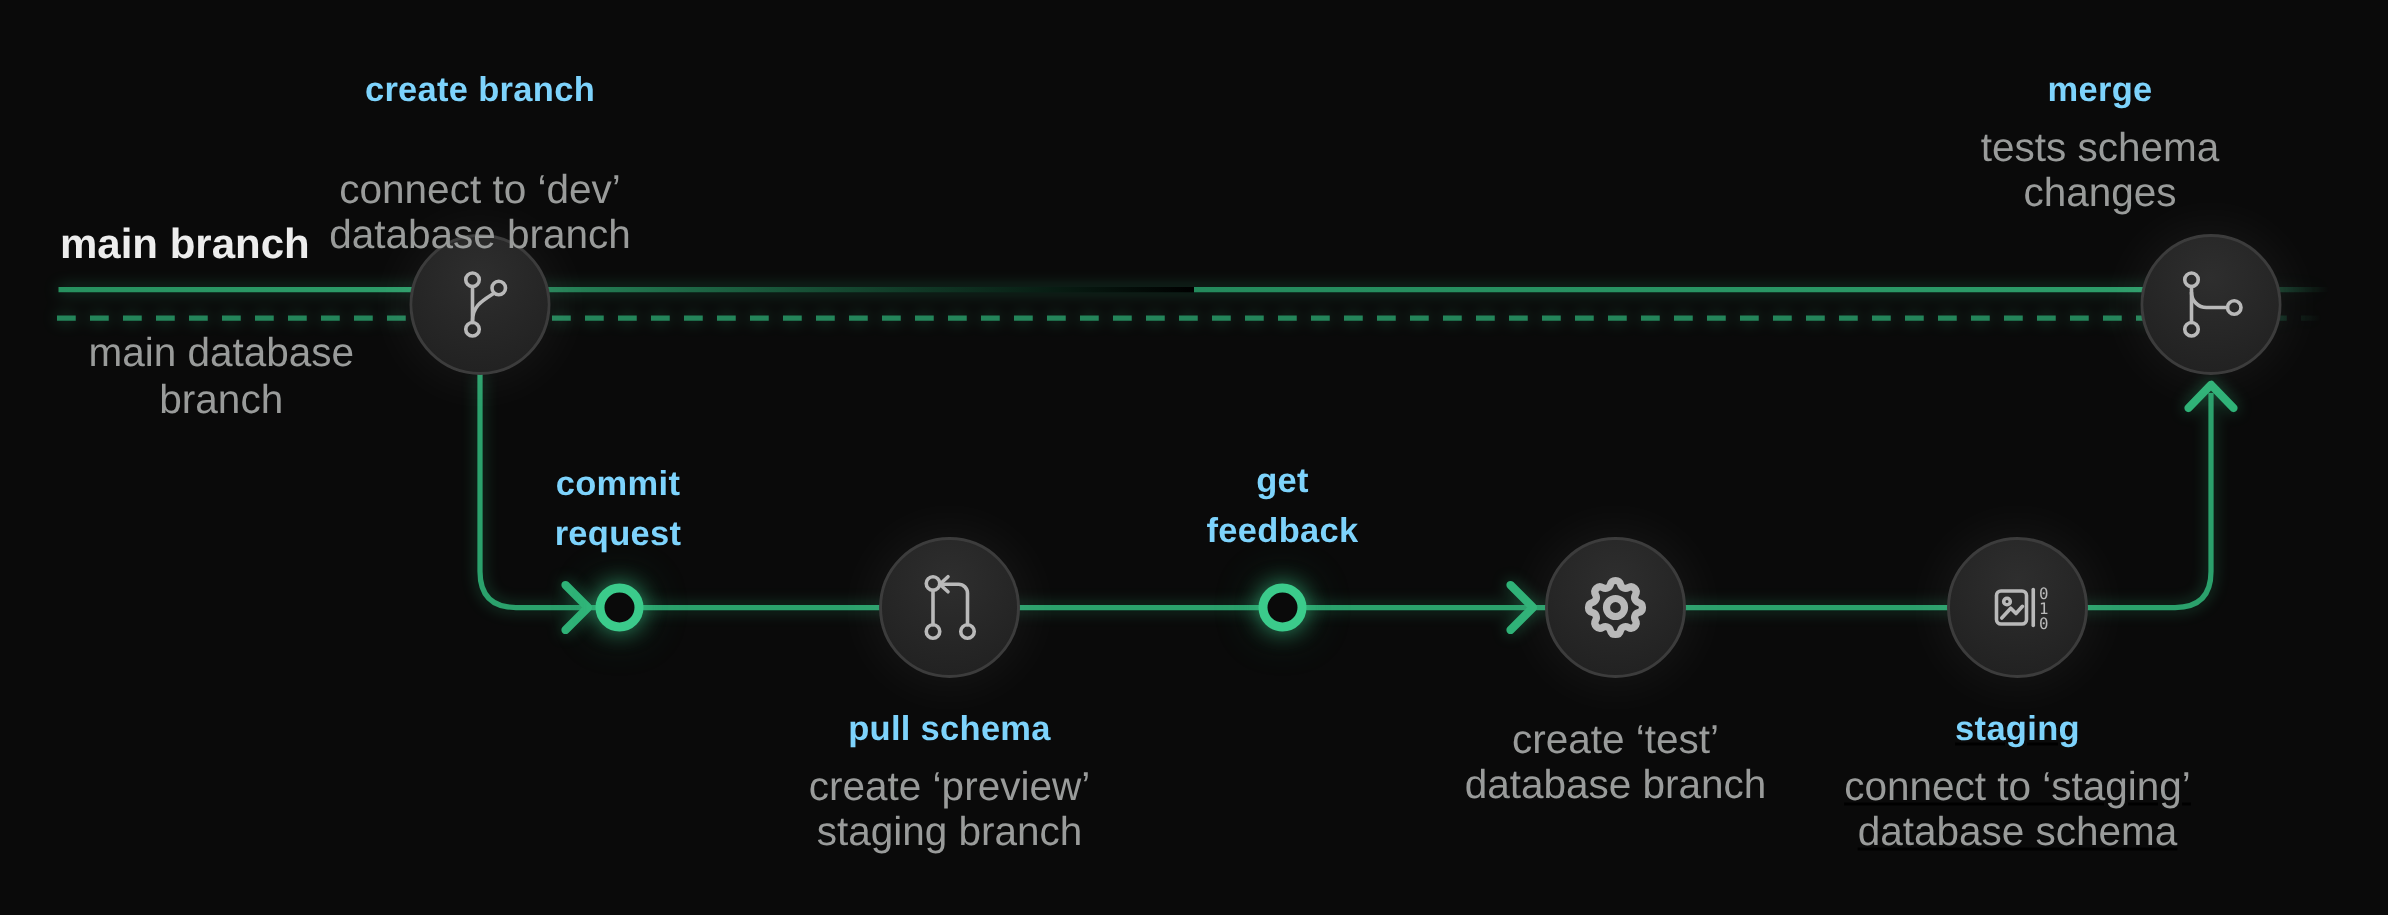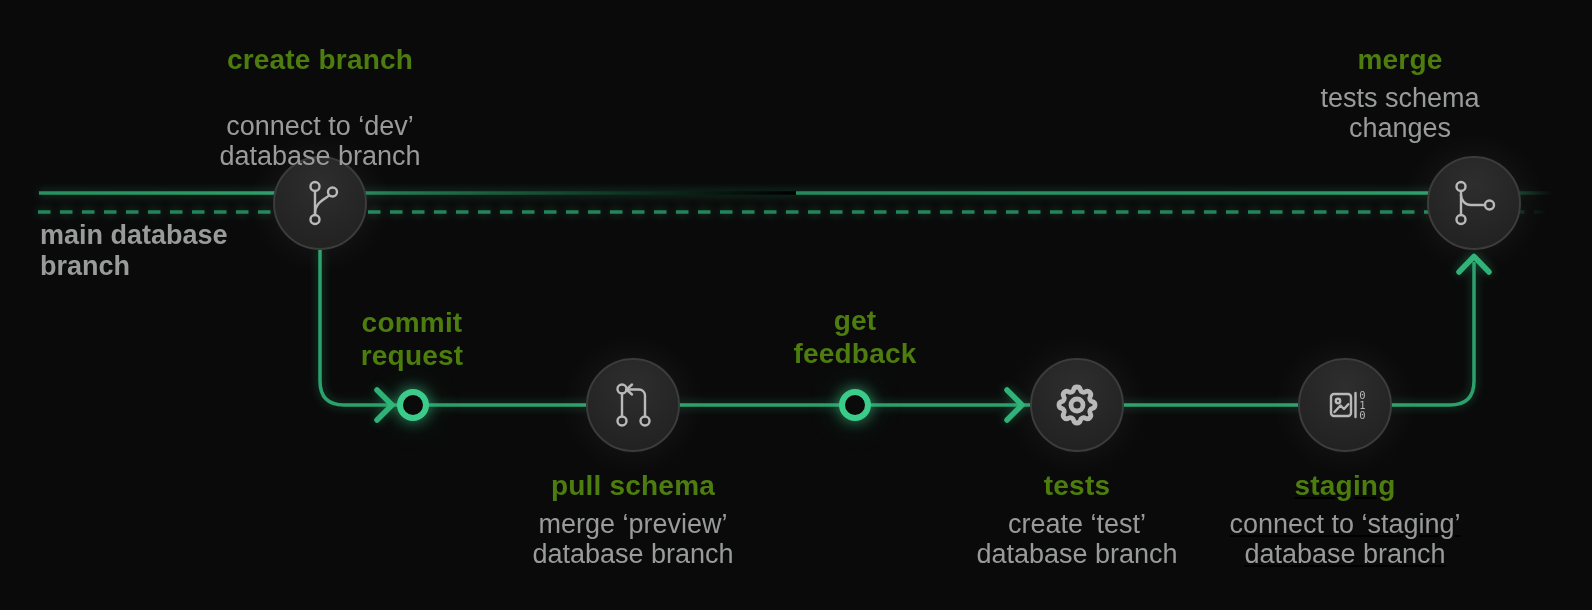--- a/index.html
+++ b/index.html
@@ -22,26 +22,26 @@
   .node svg{display:block;}
   .icon-stroke{fill:none;stroke:#b9b9b9;stroke-width:2.4;stroke-linecap:round;stroke-linejoin:round;}
 
   .ring{
     position:absolute;z-index:3;width:20px;height:20px;border-radius:50%;
     border:6px solid #3bcb8b;background:#0a0a0a;box-sizing:content-box;
     box-shadow:0 0 14px rgba(62,207,142,0.6),0 0 32px rgba(62,207,142,0.28);
   }
 
   .step-label{position:absolute;z-index:4;text-align:center;transform:translateX(-50%);}
-  .step-title{font-size:28px;font-weight:700;color:#4d7c0f;line-height:31px;letter-spacing:.2px;}
+  .step-title{font-size:23px;font-weight:700;color:#7dd3fc;line-height:31px;letter-spacing:.2px;}
   .step-sub{font-size:27px;font-weight:400;color:#999b9a;line-height:30px;margin:8px auto 0;}
 
   .lane-label{position:absolute;z-index:4;text-align:left;}
   .lane-title{font-size:28px;font-weight:700;color:#ededed;line-height:31px;}
-  .lane-sub{font-size:27px;font-weight:700;color:#999b9a;line-height:31px;}
+  .lane-sub{font-size:27px;font-weight:400;color:#999b9a;line-height:31px;text-align:center;}
 </style>
 </head>
 <body>
 
 <div class="stage">
 
   <svg class="svg-layer" width="1592" height="610" viewBox="0 0 1592 610">
     <defs>
       <linearGradient id="fadeSolid" gradientUnits="userSpaceOnUse" x1="39" y1="0" x2="1553" y2="0">
         <stop offset="0" stop-color="#27915f"></stop>
@@ -65,20 +65,23 @@
       <line x1="38" y1="212" x2="1548" y2="212" stroke="url(#fadeDash)" stroke-width="3.5" stroke-dasharray="12.5 9.5"></line>
 
       <path d="M 320 249 V 381 Q 320 405 344 405 L 1450 405 Q 1474 405 1474 381 V 262" fill="none" stroke="#2ba16c" stroke-width="3.5"></path>
 
       <path d="M 377 390 L 392 405 L 377 420" fill="none" stroke="#2fb277" stroke-width="5.5" stroke-linecap="round" stroke-linejoin="round"></path>
       <path d="M 1007 390 L 1022 405 L 1007 420" fill="none" stroke="#2fb277" stroke-width="5.5" stroke-linecap="round" stroke-linejoin="round"></path>
       <path d="M 1459 272 L 1474 256.5 L 1489 272" fill="none" stroke="#2fb277" stroke-width="5.5" stroke-linecap="round" stroke-linejoin="round"></path>
     </g>
   </svg>
 
+  <div class="lane-label" style="left:40px;top:147px;">
+    <div class="lane-title">main branch</div>
+  </div>
   <div class="lane-label" style="left:40px;top:220px;width:215px;">
     <div class="lane-sub">main database branch</div>
   </div>
 
   <div class="node" style="left:273px;top:156px;">
     <svg width="48" height="48" viewBox="0 0 48 48">
       <g class="icon-stroke">
         <path d="M19 12 V 36"></path>
         <path d="M19 35 C 19 25, 25.5 21.5, 32.8 16.8"></path>
         <circle cx="19" cy="7.5" r="4.5"></circle>
@@ -104,59 +107,58 @@
         <path d="M17.5 8.5 H 30 a6 6 0 0 1 6 6 V 35.5"></path>
         <path d="M23 3.5 L 17.5 8.5 L 23 13.5"></path>
         <circle cx="13" cy="8" r="4.5"></circle>
         <circle cx="13" cy="40" r="4.5"></circle>
         <circle cx="36" cy="40" r="4.5"></circle>
       </g>
     </svg>
   </div>
   <div class="step-label" style="left:633px;top:470px;">
     <div class="step-title">pull schema</div>
-    <div class="step-sub" style="width:222px;">merge ‘preview’ database branch</div>
+    <div class="step-sub" style="width:222px;">create ‘preview’ staging branch</div>
   </div>
 
   <div class="ring" style="left:839px;top:389px;"></div>
   <div class="step-label" style="left:855px;top:304px;">
     <div class="step-title" style="width:140px;line-height:33px;">get feedback</div>
   </div>
 
   <div class="node" style="left:1030px;top:358px;">
     <svg width="48" height="48" viewBox="0 0 48 48">
       <g class="icon-stroke" stroke-width="1.2" transform="scale(2)">
         <path d="M10.325 4.317c.426 -1.756 2.924 -1.756 3.35 0a1.724 1.724 0 0 0 2.573 1.066c1.543 -.94 3.31 .826 2.37 2.37a1.724 1.724 0 0 0 1.065 2.572c1.756 .426 1.756 2.924 0 3.35a1.724 1.724 0 0 0 -1.066 2.573c.94 1.543 -.826 3.31 -2.37 2.37a1.724 1.724 0 0 0 -2.572 1.065c-.426 1.756 -2.924 1.756 -3.35 0a1.724 1.724 0 0 0 -2.573 -1.066c-1.543 .94 -3.31 -.826 -2.37 -2.37a1.724 1.724 0 0 0 -1.065 -2.572c-1.756 -.426 -1.756 -2.924 0 -3.35a1.724 1.724 0 0 0 1.066 -2.573c-.94 -1.543 .826 -3.31 2.37 -2.37c1 .608 2.296 .07 2.572 -1.065z"></path>
         <circle cx="12" cy="12" r="3"></circle>
       </g>
     </svg>
   </div>
   <div class="step-label" style="left:1077px;top:470px;">
-    <div class="step-title">tests</div>
     <div class="step-sub" style="width:210px;">create ‘test’ database branch</div>
   </div>
 
   <div class="node" style="left:1298px;top:358px;">
     <svg width="48" height="48" viewBox="0 0 48 48">
       <g class="icon-stroke">
         <rect x="10" y="13" width="20" height="22" rx="3"></rect>
         <circle cx="17" cy="20" r="2.2"></circle>
         <path d="M13.5 31 L 19.5 24.5 L 23 28 L 27.3 23.2"></path>
         <path d="M34.5 12 V 36"></path>
       </g>
       <g font-family="'DejaVu Sans Mono','Liberation Mono',monospace" font-size="10.5" fill="#b9b9b9" text-anchor="middle">
         <text x="41.5" y="18">0</text>
         <text x="41.5" y="28">1</text>
         <text x="41.5" y="38">0</text>
       </g>
     </svg>
   </div>
   <div class="step-label" style="left:1345px;top:470px;text-decoration:underline;">
     <div class="step-title">staging</div>
-    <div class="step-sub" style="width:268px;">connect to ‘staging’ database branch</div>
+    <div class="step-sub" style="width:268px;">connect to ‘staging’ database schema</div>
   </div>
 
   <div class="node" style="left:1427px;top:156px;">
     <svg width="48" height="48" viewBox="0 0 48 48">
       <g class="icon-stroke">
         <path d="M11 12 V 36"></path>
         <path d="M11 16 A 10 10 0 0 0 21 26 H 35"></path>
         <circle cx="11" cy="7.5" r="4.5"></circle>
         <circle cx="11" cy="40.5" r="4.5"></circle>
         <circle cx="39.5" cy="26" r="4.5"></circle>

